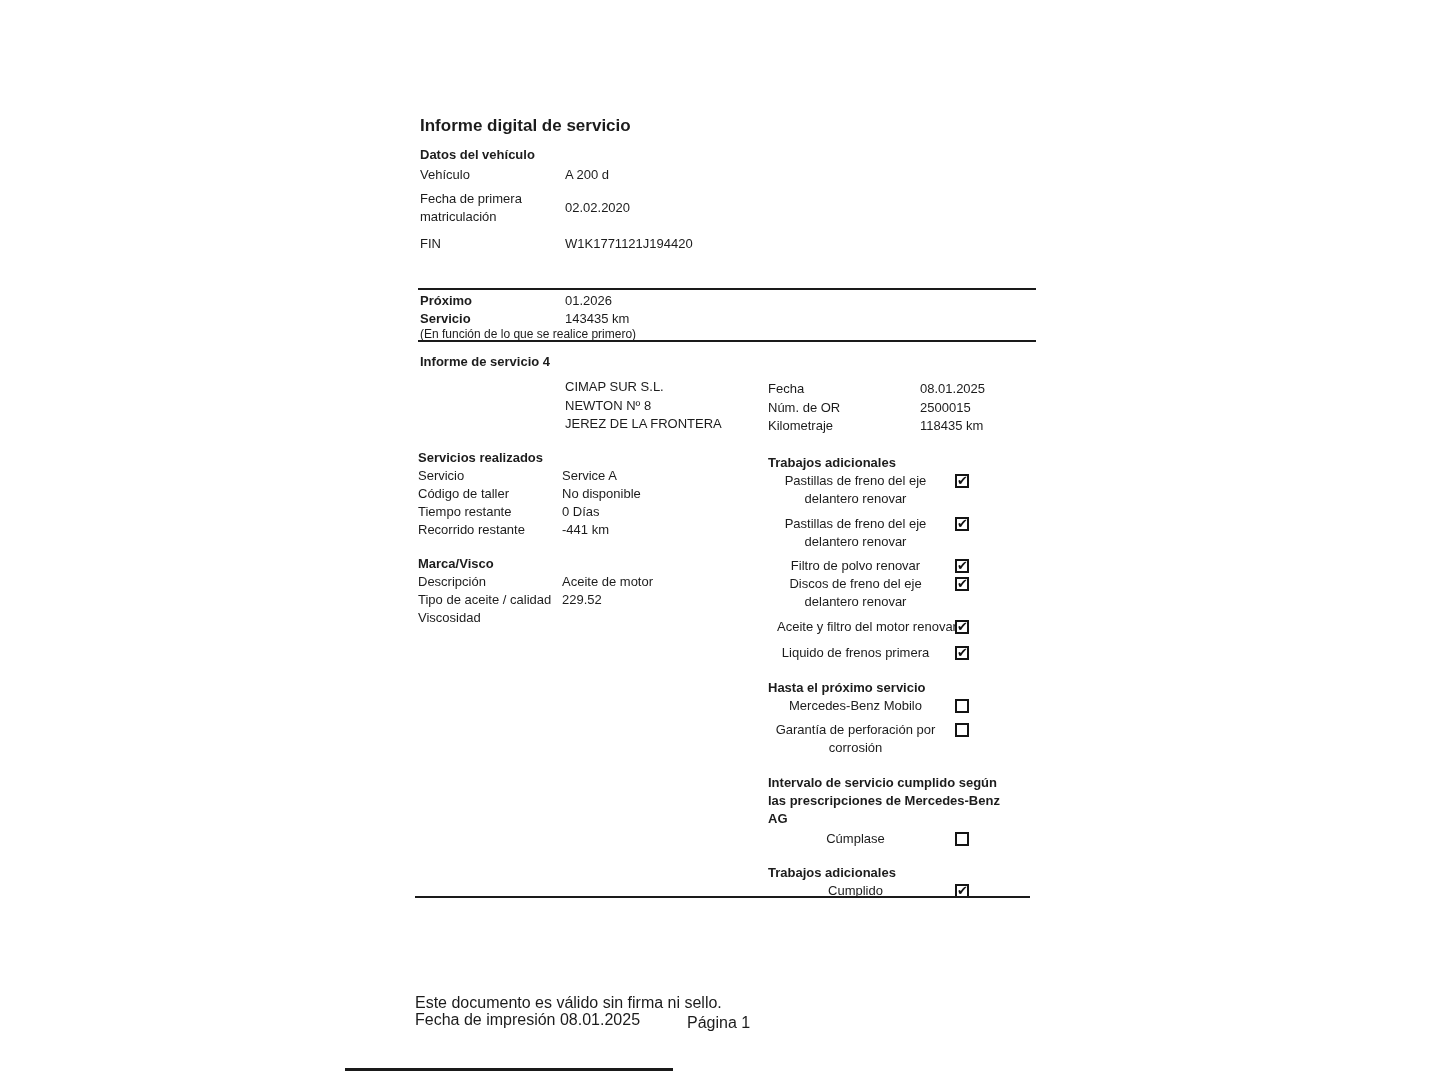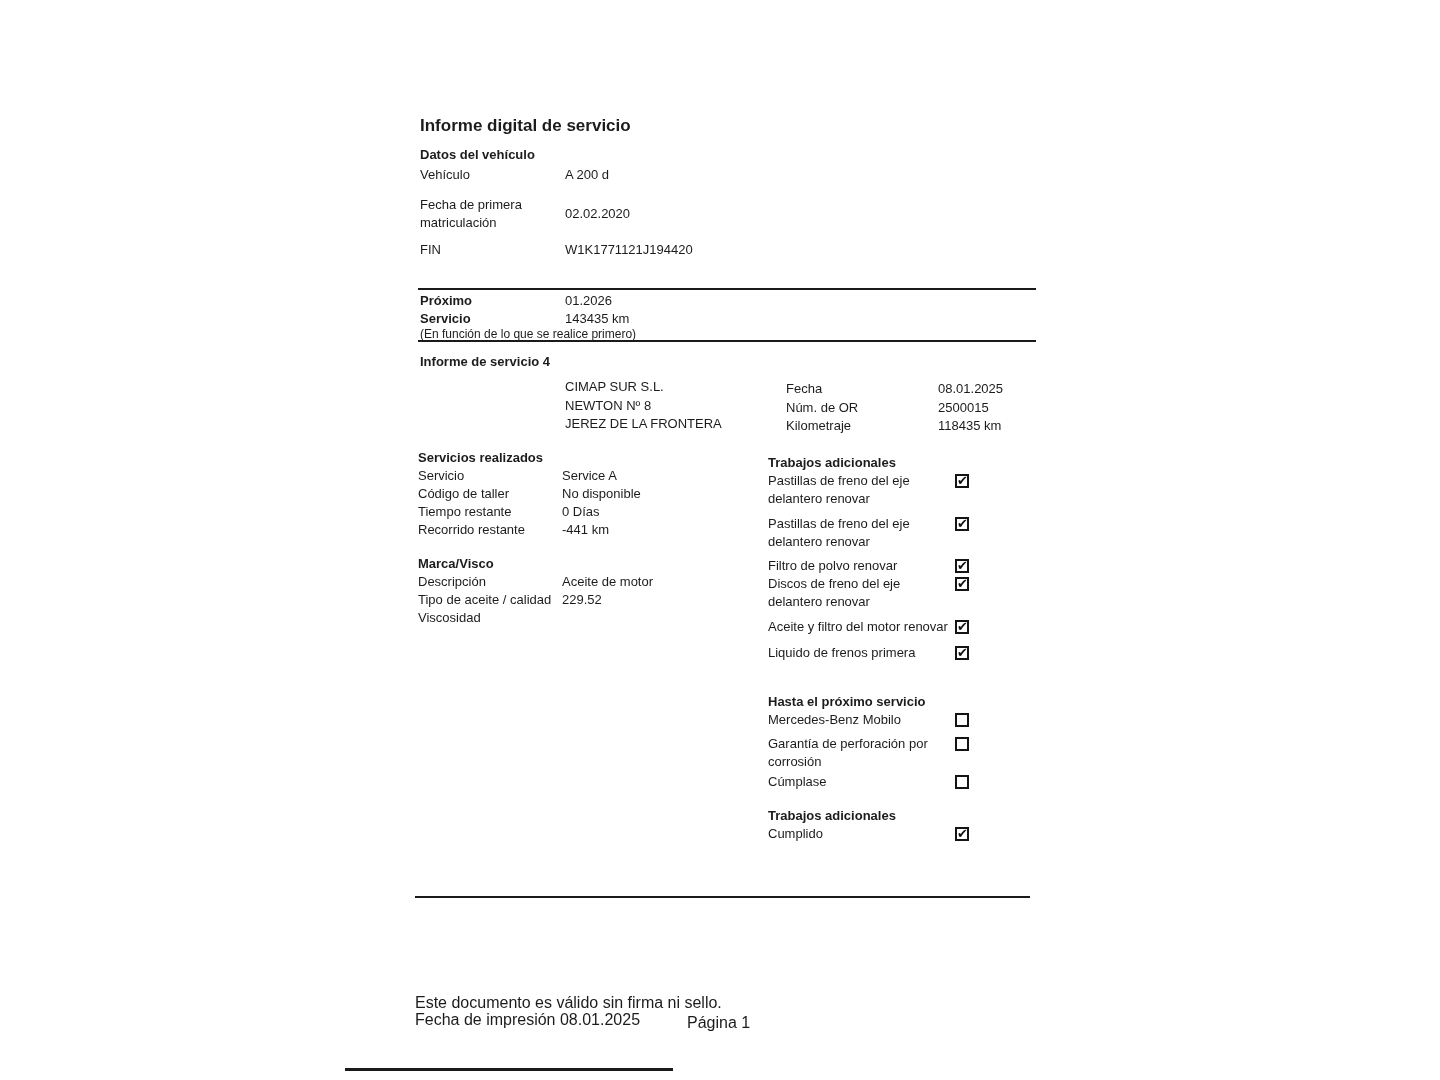--- a/index.html
+++ b/index.html
@@ -10,23 +10,23 @@
   .b{font-weight:bold;}
   .title{font-size:17px;font-weight:bold;line-height:20px;}
   .row{display:flex;align-items:center;}
   .lbl{flex:0 0 145px;}
   .lbl .w{display:inline-block;width:112px;}
   .lbl2{flex:0 0 auto;min-width:144px;padding-right:4px;box-sizing:border-box;}
   .mlbl{flex:0 0 152px;}
   .hr{position:absolute;height:2px;background:#1a1a1a;}
   .small{font-size:12px;line-height:12px;}
   .wshop div{line-height:18.5px;}
-  .meta .row{line-height:18.5px;margin-left:18px;}
+  .meta .row{line-height:18.5px;}
   .chk-item{position:relative;}
-  .chk-label{display:inline-block;width:175px;vertical-align:top;}
+  .chk-label{display:inline-block;width:175px;vertical-align:top;text-align:center;}
   .chk-label.wide{width:198px;white-space:nowrap;}
   .checkbox{position:absolute;left:187px;top:2px;width:14px;height:14px;
             border:2px solid #141414;box-sizing:border-box;background:#fff;}
   .checkbox.checked::after{content:"\2714";position:absolute;left:0px;top:-4px;
             font-size:13px;font-weight:bold;color:#111;}
   .foot{font-size:16px;line-height:14px;}
   .iv-head{width:250px;}
 </style>
 </head>
 <body>
@@ -34,21 +34,21 @@
 <div class="page">
 
   <div class="abs title" style="left:420px;top:116px">Informe digital de servicio</div>
 
   <div class="abs" style="left:420px;top:146px;width:430px">
     <div class="b">Datos del vehículo</div>
     <div class="row" style="margin-top:2px">
       <span class="lbl">Vehículo</span>
       <span>A 200 d</span>
     </div>
-    <div class="row" style="margin-top:12px">
+    <div class="row" style="margin-top:6px">
       <span class="lbl"><span class="w">Fecha de primera matriculación</span></span>
       <span>02.02.2020</span>
     </div>
     <div class="row" style="margin-top:9px">
       <span class="lbl">FIN</span>
       <span>W1K1771121J194420</span>
     </div>
   </div>
 
   <div class="hr" style="left:418px;top:288px;width:618px"></div>
@@ -147,30 +147,31 @@
     </div>
     <div class="chk-item" style="margin-top:7px">
       <span class="chk-label wide">Aceite y filtro del motor renovar</span>
       <span class="checkbox checked"></span>
     </div>
     <div class="chk-item" style="margin-top:8px">
       <span class="chk-label">Liquido de frenos primera</span>
       <span class="checkbox checked"></span>
     </div>
 
-    <div class="b" style="margin-top:31px">Hasta el próximo servicio</div>
+    <div class="b" style="margin-top:17px">Hasta el próximo servicio</div>
     <div class="chk-item">
       <span class="chk-label">Mercedes-Benz Mobilo</span>
       <span class="checkbox"></span>
     </div>
     <div class="chk-item" style="margin-top:6px">
       <span class="chk-label">Garantía de perforación por corrosión</span>
       <span class="checkbox"></span>
     </div>
 
+    <div class="b iv-head" style="margin-top:17px">Intervalo de servicio cumplido según las prescripciones de Mercedes-Benz AG</div>
     <div class="chk-item" style="margin-top:2px">
       <span class="chk-label">Cúmplase</span>
       <span class="checkbox"></span>
     </div>
 
     <div class="b" style="margin-top:16px">Trabajos adicionales</div>
     <div class="chk-item">
       <span class="chk-label">Cumplido</span>
       <span class="checkbox checked"></span>
     </div>

